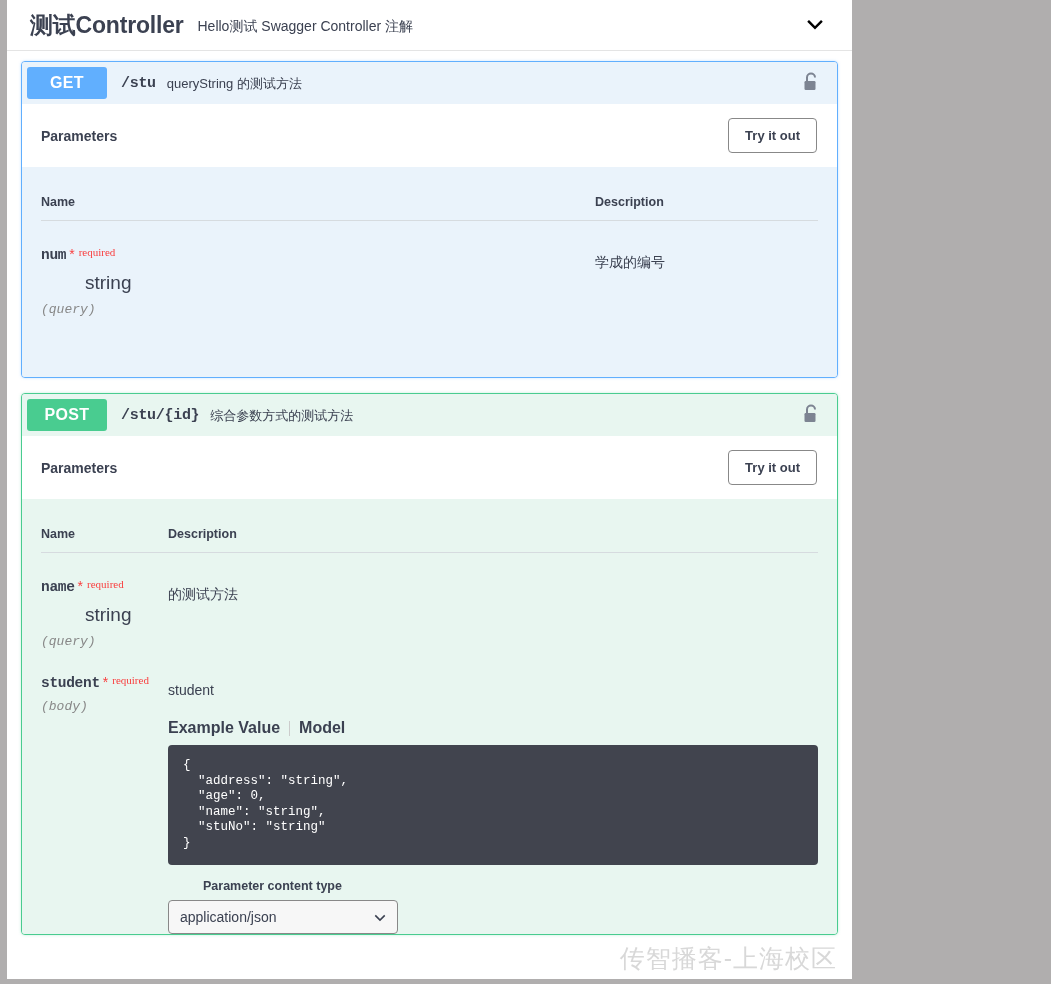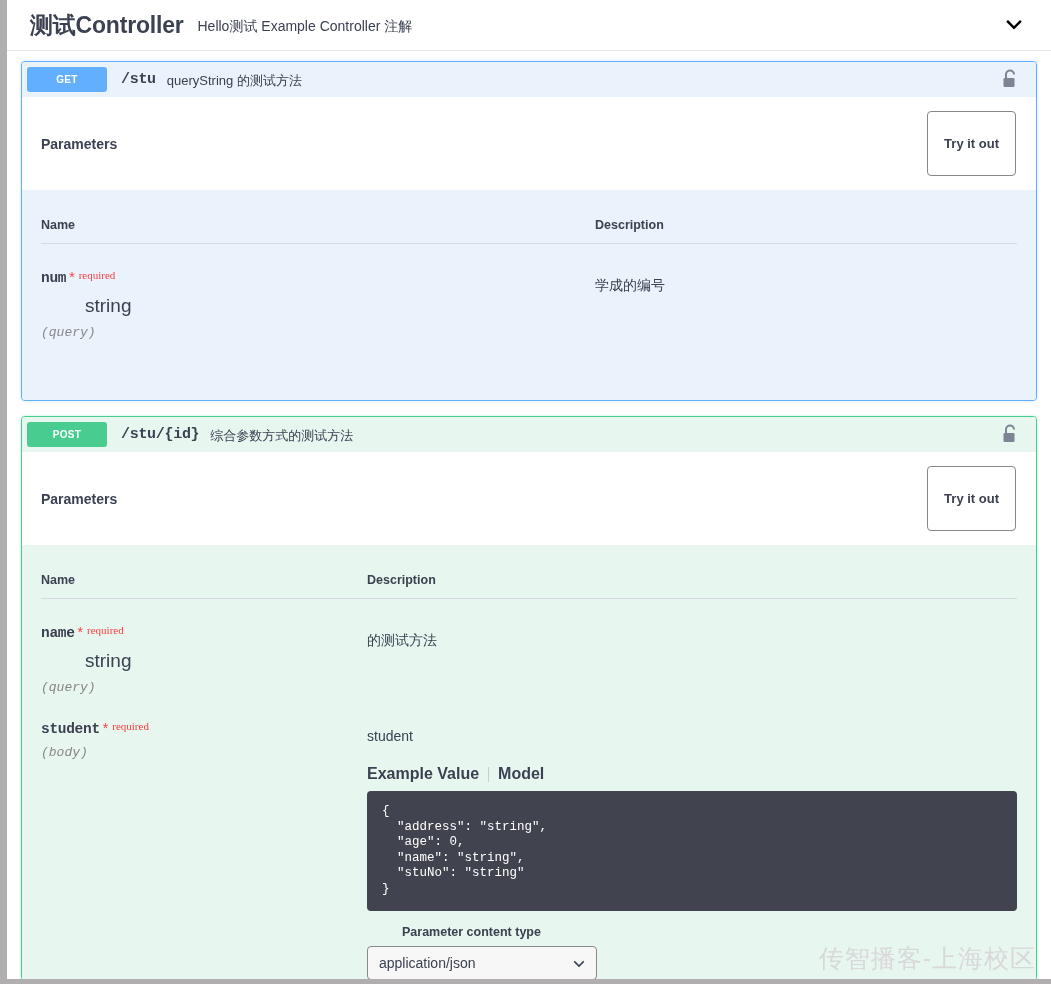--- a/index.html
+++ b/index.html
@@ -3,21 +3,21 @@
 <meta charset="utf-8">
 <style>
   * { box-sizing: border-box; }
   html, body {
     margin: 0; padding: 0;
     background: #b0aeae;
     font-family: "Liberation Sans", sans-serif;
   }
   .page {
     position: relative;
-    width: 1051px;
+    width: 852px;
     height: 984px;
     background: #ffffff;
     border-left: 7px solid #b0aeae;
     border-bottom: 5px solid #b0aeae;
     overflow: hidden;
   }
 
   
   .tag-header {
     height: 51px;
@@ -73,21 +73,21 @@
   .op.get .op-summary { background: #eaf3fb; }
   .op.post .op-summary { background: #e8f6f0; }
   .method {
     width: 80px;
     min-width: 80px;
     text-align: center;
     padding: 7px 0;
     border-radius: 3px;
     color: #fff;
     font-weight: bold;
-    font-size: 10px;
+    font-size: 16px;
     font-family: "Liberation Sans", sans-serif;
     letter-spacing: 0.3px;
   }
   .method.get { background: #61affe; }
   .method.post { background: #49cc90; }
   .op-path {
     font-family: "Liberation Mono", monospace;
     font-size: 15px;
     font-weight: bold;
     color: #3b4151;
@@ -117,21 +117,21 @@
     color: #3b4151;
   }
   .bar-spacer { flex: 1; }
   .tryit {
     font-size: 13px;
     font-weight: bold;
     color: #3b4151;
     background: transparent;
     border: 1px solid #888;
     border-radius: 4px;
-    padding: 24px 16px;
+    padding: 9px 16px;
     cursor: pointer;
     font-family: "Liberation Sans", sans-serif;
   }
   .params-table {
     padding: 0 19px 0 19px;
   }
   .op.get .params-table { background: #eaf3fb; }
   .op.post .params-table { background: #e8f6f0; }
   table.params {
     width: 100%;
@@ -265,21 +265,21 @@
     user-select: none;
   }
 </style>
 </head>
 <body>
 
 <div class="page">
 
   <div class="tag-header">
     <span class="tag-title">测试Controller</span>
-    <span class="tag-desc">Hello测试 Example Controller 注解</span>
+    <span class="tag-desc">Hello测试 Swagger Controller 注解</span>
     <span class="tag-spacer"></span>
     <span class="chevron-btn">
       <svg class="chev" width="22" height="22" viewBox="0 0 20 20">
         <path d="M4.5 7 L10 12.5 L15.5 7" fill="none" stroke="#000" stroke-width="2.2" stroke-linecap="square"></path>
       </svg>
     </span>
   </div>
 
   <div class="ops">
 

